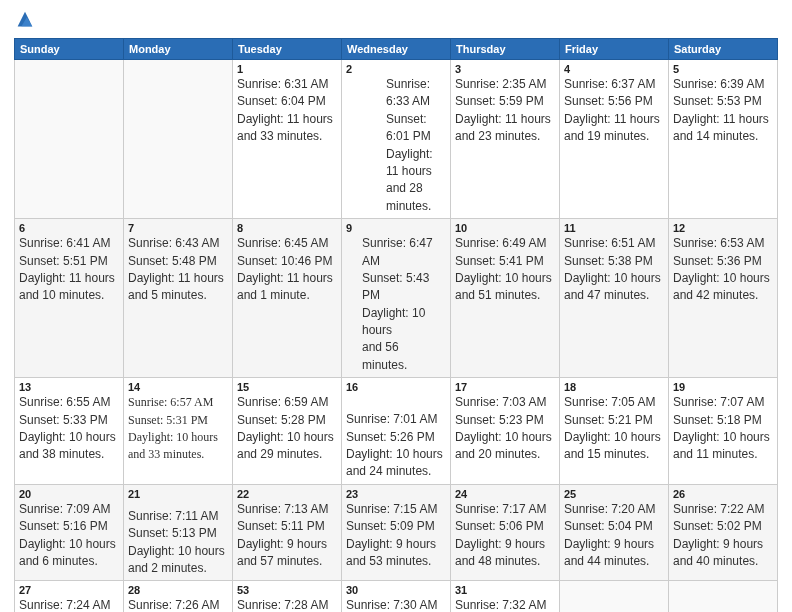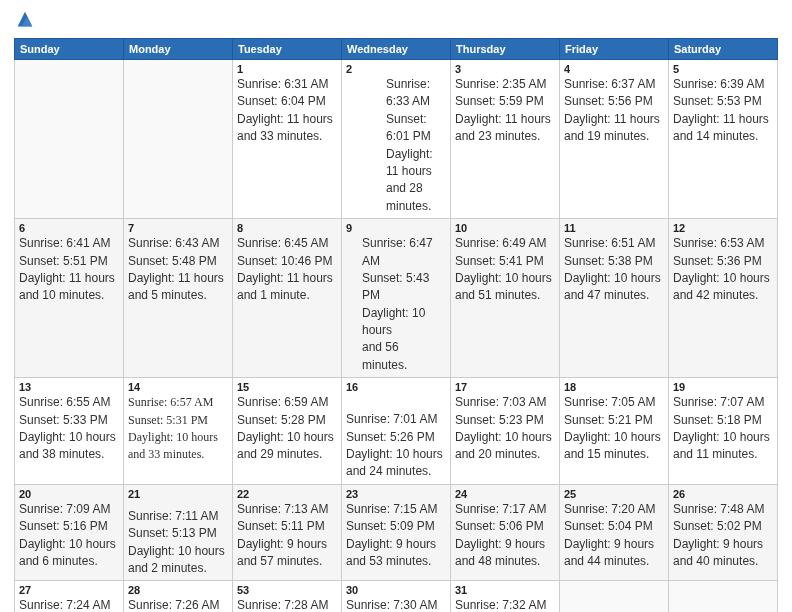--- a/index.html
+++ b/index.html
@@ -306,21 +306,21 @@
           </td>
           <td>
             <span class="day-number">25</span>
             <div class="day-info" style="white-space: pre-line;">Sunrise: 7:20 AM
 Sunset: 5:04 PM
 Daylight: 9 hours
 and 44 minutes.</div>
           </td>
           <td>
             <span class="day-number">26</span>
-            <div class="day-info" style="white-space: pre-line;">Sunrise: 7:48 AM
+            <div class="day-info" style="white-space: pre-line;">Sunrise: 7:22 AM
 Sunset: 5:02 PM
 Daylight: 9 hours
 and 40 minutes.</div>
           </td>
         </tr>
         <tr>
           <td>
             <span class="day-number">27</span>
             <div class="day-info" style="white-space: pre-line;">Sunrise: 7:24 AM
 Sunset: 4:59 PM

